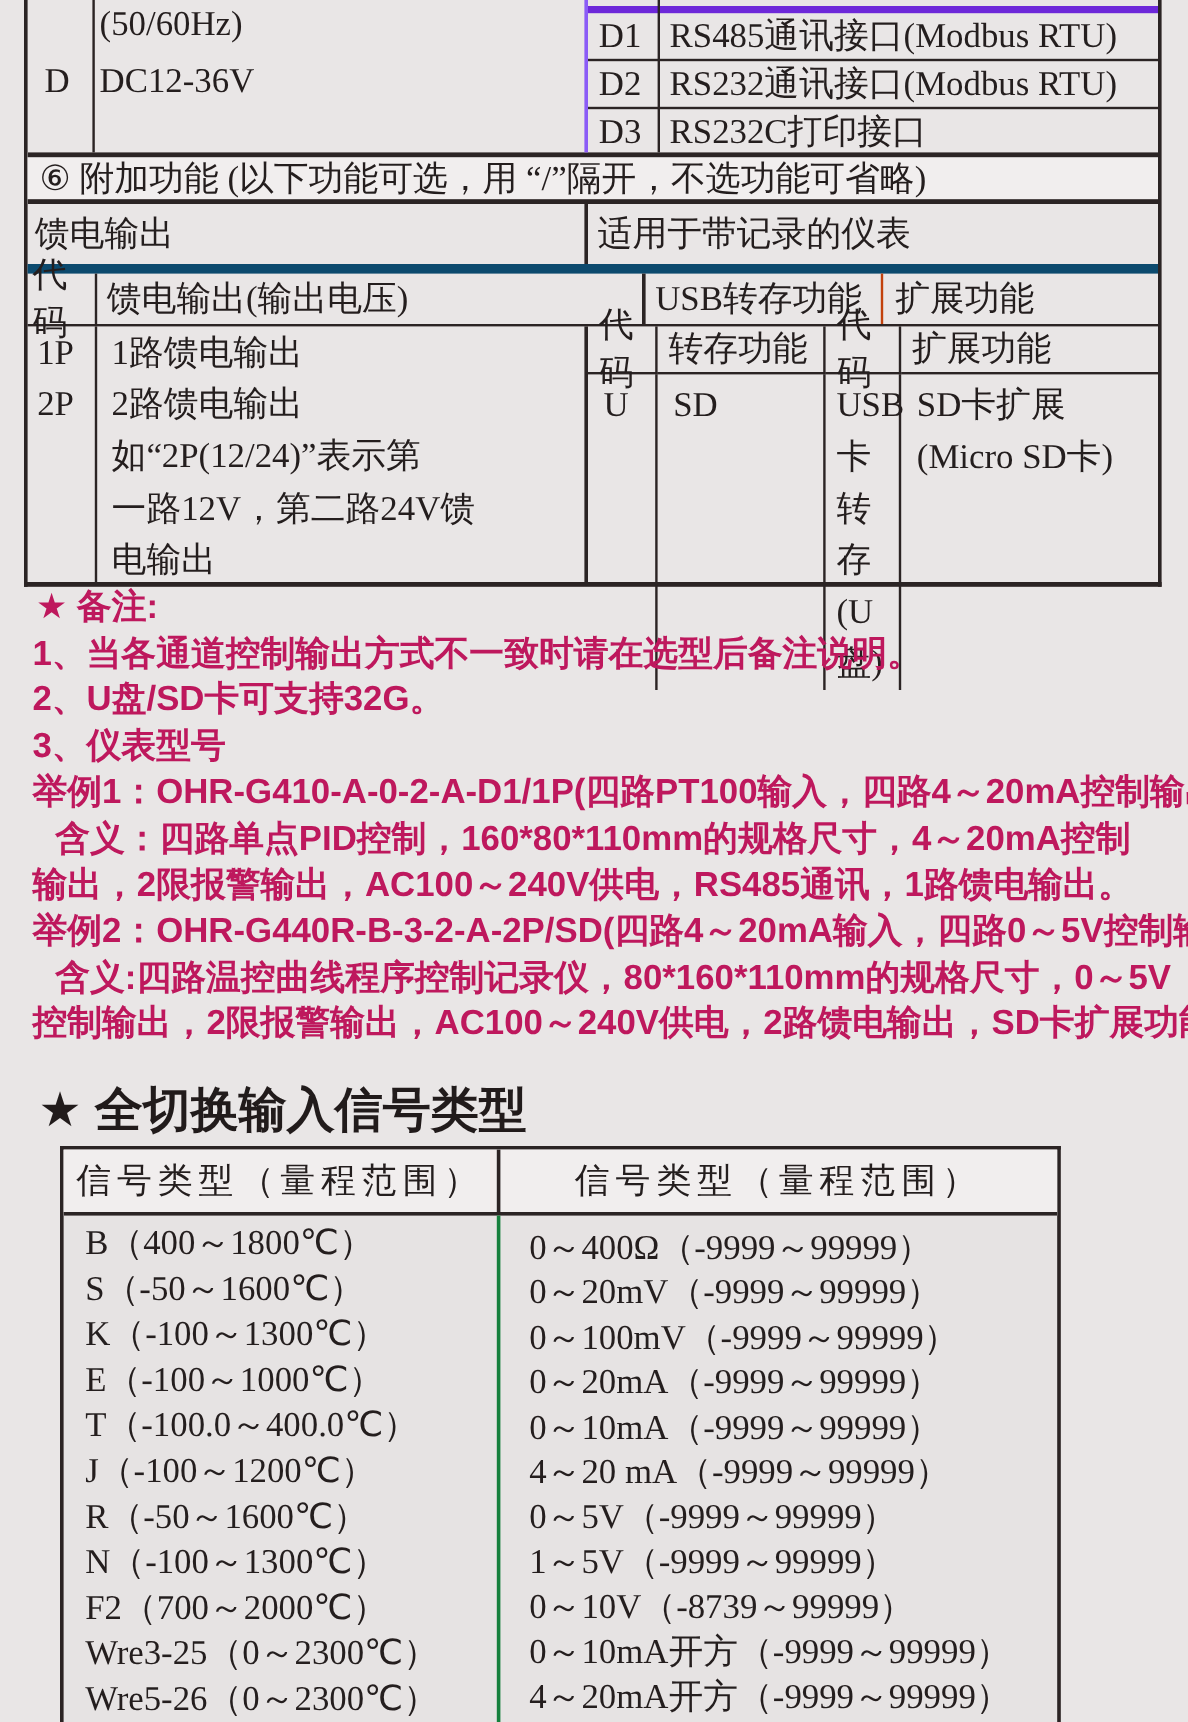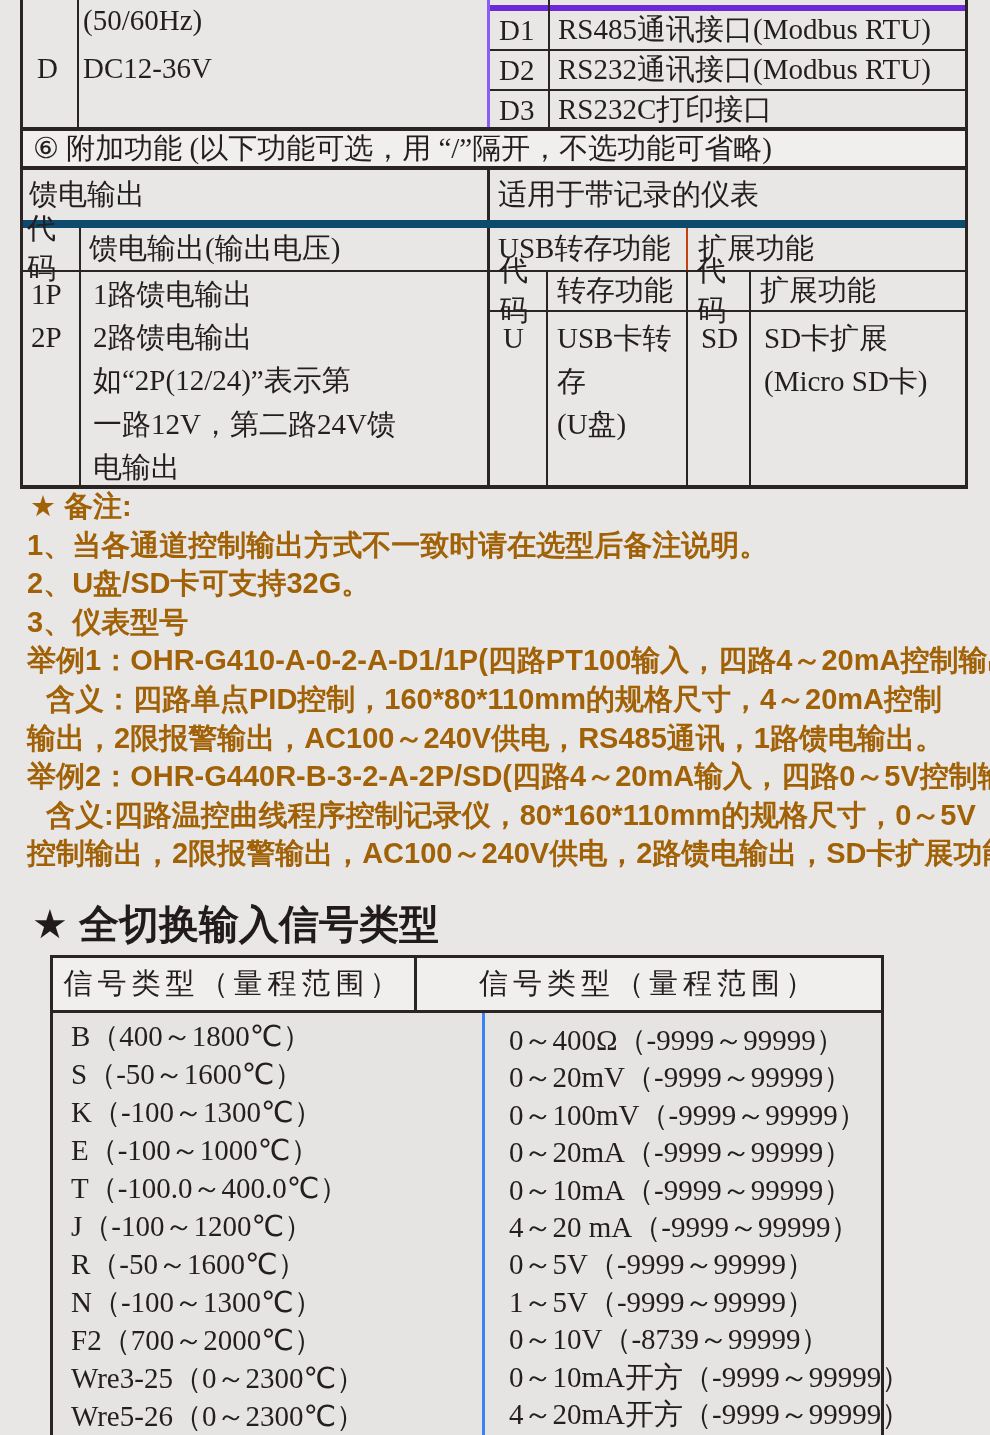--- a/index.html
+++ b/index.html
@@ -29,59 +29,59 @@
   .commrow .cdesc { padding-left:10px; }
   .band {
     height:43px; border-top:4px solid #2b2424; border-bottom:4px solid #2b2424;
     background:#f1eeee; display:flex; align-items:center; padding-left:10px;
   }
   .row2 { height:58px; display:flex; border-bottom:8px solid #0c4a6e; }
   .row2 .r2-left { width:467px; border-right:3px solid #2b2424; display:flex; align-items:center; padding-left:6px; }
   .row2 .r2-right { flex:1; display:flex; align-items:center; padding-left:8px; }
   .row3 { height:44px; display:flex; border-bottom:2px solid #2b2424; }
   .row3 .r3-code { width:58px; border-right:2px solid #2b2424; display:flex; align-items:center; padding-left:4px; flex:none; }
-  .row3 .r3-desc { width:409px; border-right:3px solid #2b2424; display:flex; align-items:center; padding-left:8px; flex:none; }
+  .row3 .r3-desc { width:457px; border-right:3px solid #2b2424; display:flex; align-items:center; padding-left:8px; flex:none; }
   .row3 .r3-usb { width:198px; border-right:2px solid #c2410c; display:flex; align-items:center; padding-left:8px; flex:none; }
   .row3 .r3-ext { flex:1; display:flex; align-items:center; padding-left:10px; }
   .row4 { height:213px; display:flex; }
   .r4-left { width:467px; border-right:3px solid #2b2424; position:relative; display:flex; }
   .r4-left .vdiv { left:56px; }
   .r4-codes { width:58px; padding:1px 0 0 8px; line-height:43px; flex:none; }
   .r4-descs { padding:1px 0 0 12px; line-height:43.2px; }
   .r4-right { flex:1; display:grid; grid-template-columns:58px 140px 63px 1fr; grid-template-rows:40px 1fr; }
   .r4-right .sh { border-bottom:2px solid #2b2424; display:flex; align-items:center; }
   .r4-right .b-r { border-right:2px solid #2b2424; }
   .r4-right .cpad { padding-left:9px; }
   .r4-right .dpad { padding-left:9px; }
   .r4-right .dc { padding-top:5px; line-height:43px; }
   .r4-right .code-center { padding-left:13px; }
   
   .notes {
     position:absolute; left:27px; top:487px; width:945px;
     font-family:"Liberation Sans","DejaVu Sans",sans-serif;
-    font-weight:700; font-size:29px; color:#a16207;
+    font-weight:700; font-size:29px; color:#be185d;
   }
   .note-line { line-height:38.6px; white-space:nowrap; }
   .note-line.ind { padding-left:19px; }
   .sig-heading {
     position:absolute; left:32px; top:897px;
     font-family:"Liberation Sans","DejaVu Sans",sans-serif;
     font-weight:700; font-size:40px; color:#211b1b;
   }
   
   .t2 {
     position:absolute; left:50px; top:955px; width:834px; height:480px;
     border:3px solid #2b2424; border-bottom:none; background:#e6e3e3;
     font-size:29px;
   }
   .t2-header { height:55px; border-bottom:3px solid #2b2424; background:#f1eeee; display:flex; }
   .t2-hl { width:364px; border-right:3px solid #2b2424; display:flex; align-items:center; justify-content:center; letter-spacing:5px; flex:none; }
   .t2-hr { flex:1; display:flex; align-items:center; justify-content:center; letter-spacing:5px; }
   .t2-body { display:flex; height:422px; }
-  .t2-cl { width:432px; border-right:3px solid #3b82f6; padding:4px 0 0 18px; line-height:38px; flex:none; }
+  .t2-cl { width:364px; border-right:3px solid #15803d; padding:4px 0 0 18px; line-height:38px; flex:none; }
   .t2-cr { flex:1; padding:9px 0 0 24px; line-height:37.4px; }
   .t2-row { white-space:nowrap; }
 </style>
 </head>
 <body>
 
 <div class="page">
 
   <div class="t1">
 
@@ -139,25 +139,25 @@
           <div>一路12V，第二路24V馈</div>
           <div>电输出</div>
         </div>
       </div>
       <div class="r4-right">
         <div class="sh b-r cpad">代码</div>
         <div class="sh b-r dpad">转存功能</div>
         <div class="sh b-r cpad">代码</div>
         <div class="sh dpad">扩展功能</div>
         <div class="b-r dc code-center">U</div>
+        <div class="b-r dc code-center">SD</div>
         <div class="b-r dc dpad">
           <div>USB卡转存</div>
           <div>(U盘)</div>
         </div>
-        <div class="b-r dc code-center">SD</div>
         <div class="dc" style="padding-left:13px">
           <div>SD卡扩展</div>
           <div>(Micro SD卡)</div>
         </div>
       </div>
     </div>
   </div>
 
   <div class="notes">
     <div class="note-line" style="padding-left:3px">★ 备注:</div>

